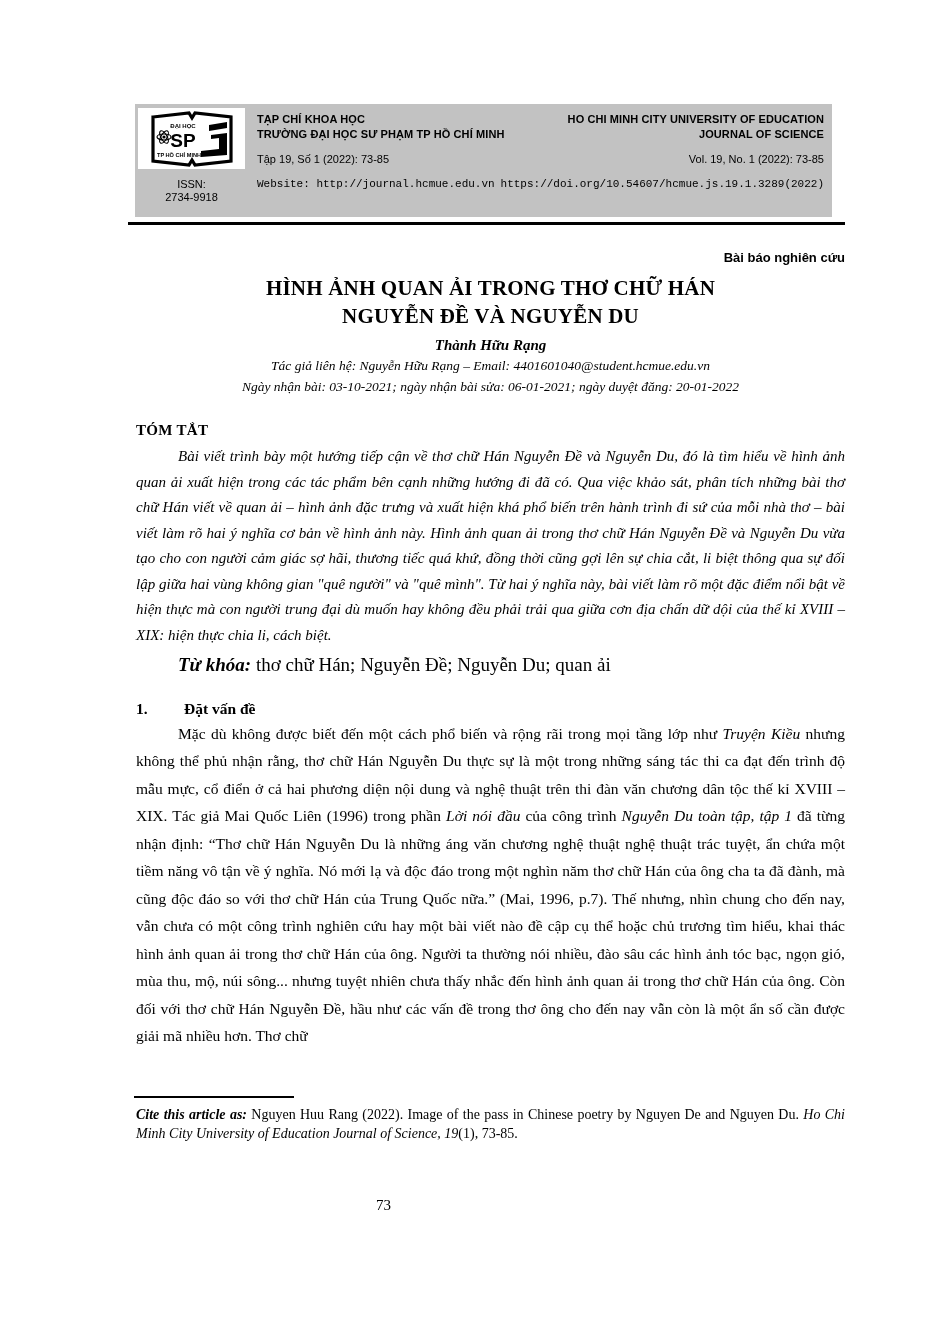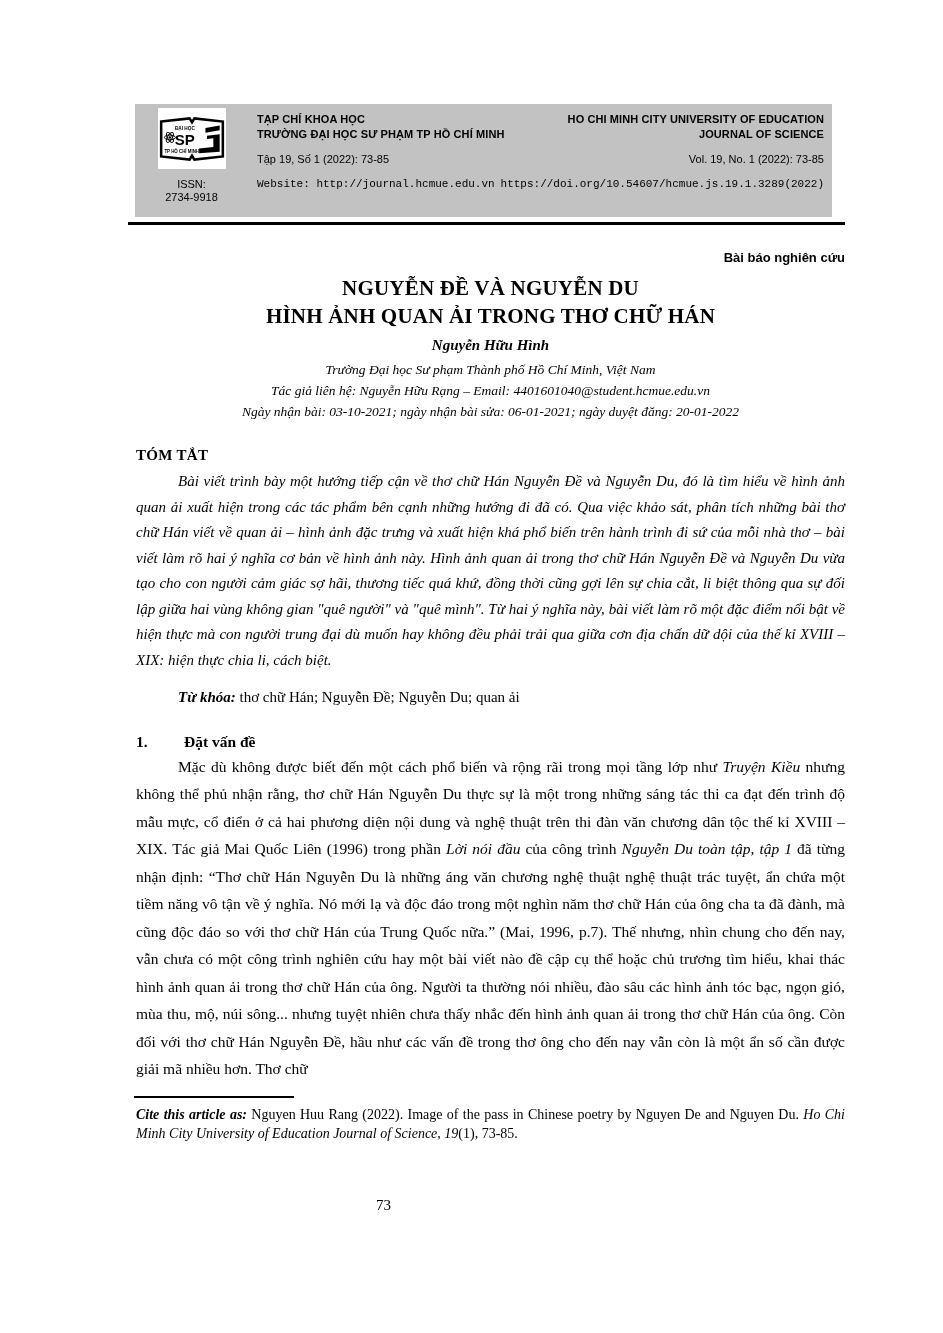--- a/index.html
+++ b/index.html
@@ -34,21 +34,21 @@
   .masthead-left {
     width: 113px;
     flex: 0 0 113px;
     display: flex;
     flex-direction: column;
     align-items: center;
     padding-top: 4px;
     box-sizing: border-box;
   }
   .logo-box {
-    width: 68px;
+    width: 107px;
     height: 61px;
     background: #ffffff;
     display: flex;
     align-items: center;
     justify-content: center;
   }
   .logo-svg { display: block; }
   .issn {
     margin-top: 9px;
     text-align: center;
@@ -163,24 +163,24 @@
     font-family: "Liberation Serif", serif;
     font-style: italic;
     font-size: 15px;
     line-height: 25.5px;
     text-align: justify;
     text-indent: 42px;
     margin-top: 5px;
   }
   .keywords {
     font-family: "Liberation Serif", serif;
-    font-size: 15px;
+    font-size: 19px;
     line-height: 25.5px;
     text-indent: 42px;
-    margin-top: 12px;
+    margin-top: 4px;
   }
   .keywords b {
     font-style: italic;
     font-weight: bold;
   }
 
   
   .sec-head {
     margin-top: 22px;
     font-family: "Liberation Serif", serif;
@@ -282,26 +282,25 @@
       </div>
     </div>
   </div>
   <div class="mast-rule"></div>
 
   <div class="content">
 
     <div class="doc-type">Bài báo nghiên cứu</div>
 
     <div class="title">
+      <div>HÌNH ẢNH QUAN ẢI TRONG THƠ CHỮ HÁN</div>
       <div>NGUYỄN ĐỀ VÀ NGUYỄN DU</div>
-      <div>HÌNH ẢNH QUAN ẢI TRONG THƠ CHỮ HÁN</div>
-    </div>
-
-    <div class="author">Nguyễn Hữu Hình</div>
-    <div class="affil">Trường Đại học Sư phạm Thành phố Hồ Chí Minh, Việt Nam</div>
+    </div>
+
+    <div class="author">Thành Hữu Rạng</div>
     <div class="corr">Tác giả liên hệ: Nguyễn Hữu Rạng – Email: 4401601040@student.hcmue.edu.vn</div>
     <div class="dates">Ngày nhận bài: 03-10-2021; ngày nhận bài sửa: 06-01-2021; ngày duyệt đăng: 20-01-2022</div>
 
     <div class="abs-head">TÓM TẮT</div>
     <div class="abs-body">Bài viết trình bày một hướng tiếp cận về thơ chữ Hán Nguyễn Đề và Nguyễn Du, đó là tìm hiểu về hình ảnh quan ải xuất hiện trong các tác phẩm bên cạnh những hướng đi đã có. Qua việc khảo sát, phân tích những bài thơ chữ Hán viết về quan ải – hình ảnh đặc trưng và xuất hiện khá phổ biến trên hành trình đi sứ của mỗi nhà thơ – bài viết làm rõ hai ý nghĩa cơ bản về hình ảnh này. Hình ảnh quan ải trong thơ chữ Hán Nguyễn Đề và Nguyễn Du vừa tạo cho con người cảm giác sợ hãi, thương tiếc quá khứ, đồng thời cũng gợi lên sự chia cắt, li biệt thông qua sự đối lập giữa hai vùng không gian "quê người" và "quê mình". Từ hai ý nghĩa này, bài viết làm rõ một đặc điểm nổi bật về hiện thực mà con người trung đại dù muốn hay không đều phải trải qua giữa cơn địa chấn dữ dội của thế kỉ XVIII – XIX: hiện thực chia li, cách biệt.</div>
 
     <div class="keywords">
       <b>Từ khóa:</b><span> thơ chữ Hán; Nguyễn Đề; Nguyễn Du; quan ải</span>
     </div>
 

